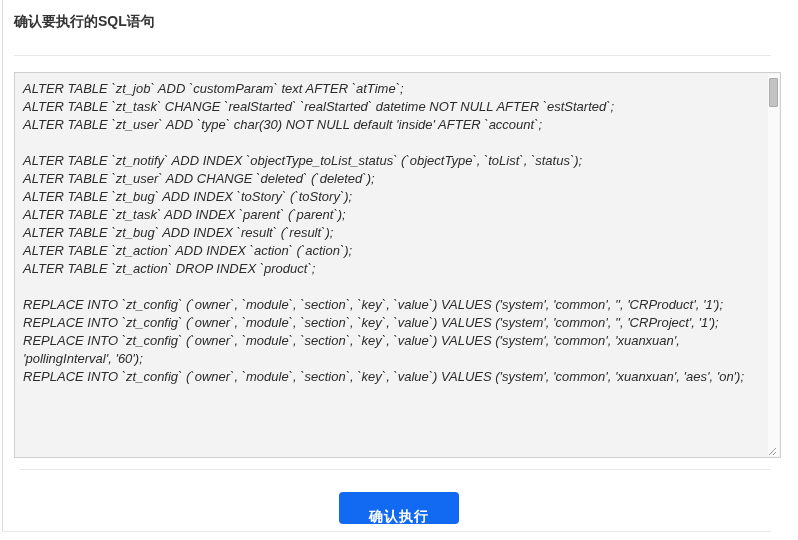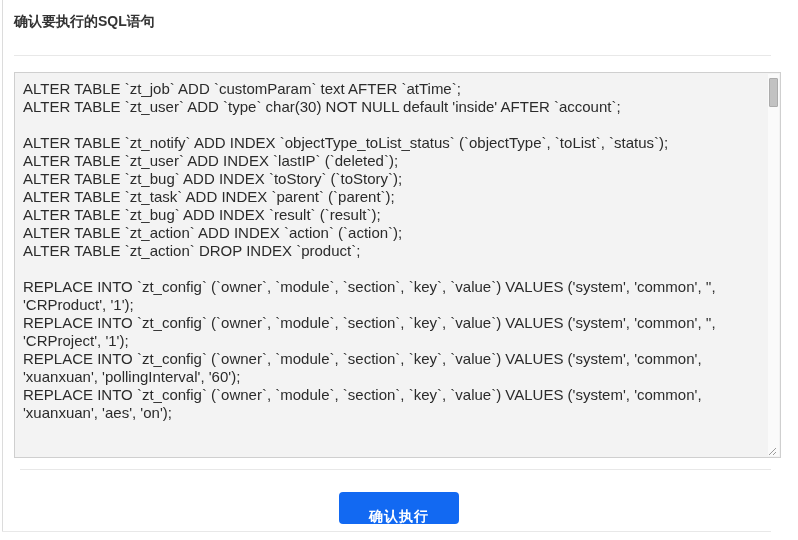--- a/index.html
+++ b/index.html
@@ -41,21 +41,21 @@
   }
   .sql-box{
     position:absolute;left:14px;top:72px;width:767px;height:386px;
     background:var(--textarea-bg);
     border:1px solid var(--textarea-border);
   }
   .sql-content{
     position:absolute;left:0;top:0;right:12px;bottom:0;
     padding:7px 0 0 8px;
     overflow:hidden;
-    font-size:15px;line-height:18px;color:var(--text-color);
+    font-size:13px;line-height:18px;color:var(--text-color);font-style:italic;
   }
   .sql-line{
     min-height:18px;
     white-space:pre-wrap;
     word-wrap:break-word;
   }
   .sql-scrollbar-track{
     position:absolute;top:1px;right:1px;bottom:1px;width:11px;
     background:#fafafa;
   }
@@ -83,24 +83,25 @@
 <div class="panel-left-border"></div>
 <div class="panel-bottom-border"></div>
 
 <div class="page-title">确认要执行的SQL语句</div>
 
 <div class="divider-top"></div>
 
 <div class="sql-box">
   <div class="sql-content">
       <div class="sql-line">ALTER TABLE `zt_job` ADD `customParam` text AFTER `atTime`;</div>
+      <div class="sql-line">ALTER TABLE `zt_task` CHANGE `realStarted` `realStarted` datetime NOT NULL AFTER `estStarted`;</div>
       <div class="sql-line">ALTER TABLE `zt_user` ADD `type` char(30) NOT NULL default 'inside' AFTER `account`;</div>
       <div class="sql-line"></div>
       <div class="sql-line">ALTER TABLE `zt_notify` ADD INDEX `objectType_toList_status` (`objectType`, `toList`, `status`);</div>
-      <div class="sql-line">ALTER TABLE `zt_user` ADD INDEX `lastIP` (`deleted`);</div>
+      <div class="sql-line">ALTER TABLE `zt_user` ADD CHANGE `deleted` (`deleted`);</div>
       <div class="sql-line">ALTER TABLE `zt_bug` ADD INDEX `toStory` (`toStory`);</div>
       <div class="sql-line">ALTER TABLE `zt_task` ADD INDEX `parent` (`parent`);</div>
       <div class="sql-line">ALTER TABLE `zt_bug` ADD INDEX `result` (`result`);</div>
       <div class="sql-line">ALTER TABLE `zt_action` ADD INDEX `action` (`action`);</div>
       <div class="sql-line">ALTER TABLE `zt_action` DROP INDEX `product`;</div>
       <div class="sql-line"></div>
       <div class="sql-line">REPLACE INTO `zt_config` (`owner`, `module`, `section`, `key`, `value`) VALUES ('system', 'common', '', 'CRProduct', '1');</div>
       <div class="sql-line">REPLACE INTO `zt_config` (`owner`, `module`, `section`, `key`, `value`) VALUES ('system', 'common', '', 'CRProject', '1');</div>
       <div class="sql-line">REPLACE INTO `zt_config` (`owner`, `module`, `section`, `key`, `value`) VALUES ('system', 'common', 'xuanxuan', 'pollingInterval', '60');</div>
       <div class="sql-line">REPLACE INTO `zt_config` (`owner`, `module`, `section`, `key`, `value`) VALUES ('system', 'common', 'xuanxuan', 'aes', 'on');</div>

